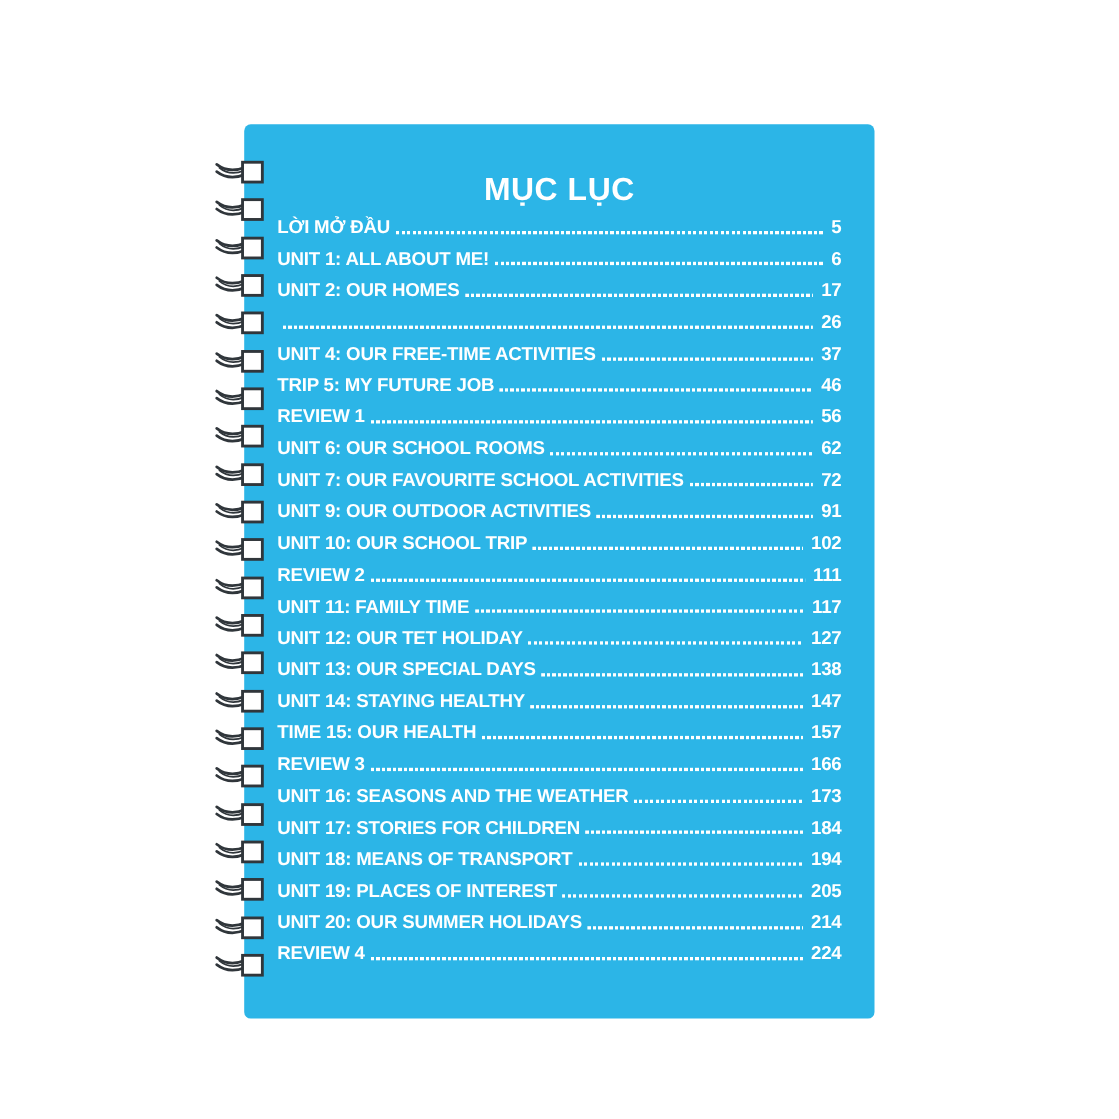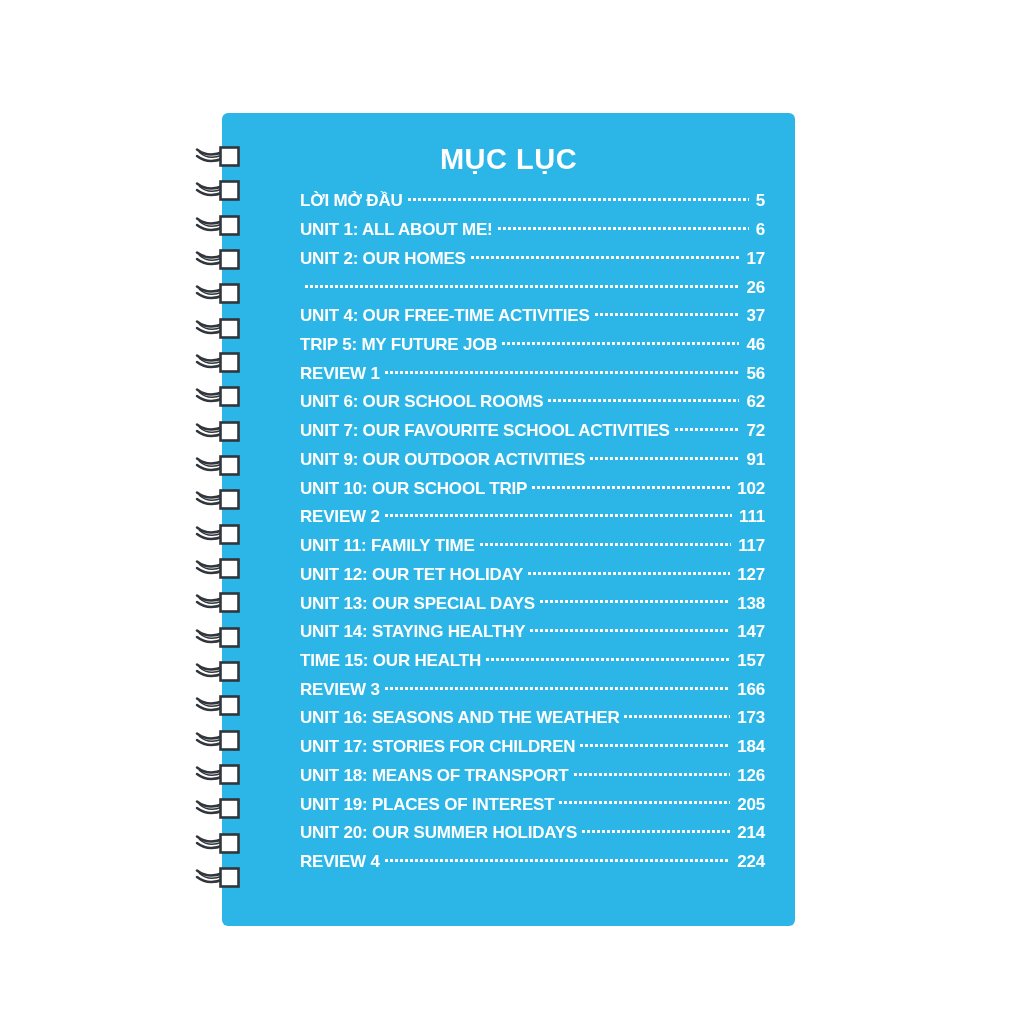--- a/index.html
+++ b/index.html
@@ -20,45 +20,44 @@
     position: absolute;
     left: 222px;
     top: 113px;
     width: 573px;
     height: 813px;
     background: var(--page-bg, #2cb5e7);
     border-radius: 6px;
   }
   .page-title {
     margin: 0;
-    padding-top: 32px;
+    padding-top: 46px;
     text-align: center;
     color: var(--ink, #ffffff);
     font-size: 29px;
     font-weight: 700;
     letter-spacing: 0.5px;
     line-height: 1;
   }
   .toc {
     position: absolute;
     left: 30px;
     right: 30px;
     top: 74px;
   }
   .row {
     display: flex;
-    align-items: center;
+    align-items: flex-end;
     height: 28.72px;
     color: var(--ink, #ffffff);
     font-weight: 700;
     font-size: 17px;
     line-height: 1.05;
     letter-spacing: -0.2px;
     white-space: nowrap;
-    margin-left: 48px;
   }
   .row .label {
     flex: 0 0 auto;
   }
   .row .leader {
     flex: 1 1 auto;
     height: 3px;
     margin: 0 7px 3px 5px;
     background-image: repeating-linear-gradient(
       to right,
@@ -201,21 +200,21 @@
 
   <div class="row">
     <span class="label">UNIT 17: STORIES FOR CHILDREN</span>
     <span class="leader"></span>
     <span class="pnum">184</span>
   </div>
 
   <div class="row">
     <span class="label">UNIT 18: MEANS OF TRANSPORT</span>
     <span class="leader"></span>
-    <span class="pnum">126</span>
+    <span class="pnum">194</span>
   </div>
 
   <div class="row">
     <span class="label">UNIT 19: PLACES OF INTEREST</span>
     <span class="leader"></span>
     <span class="pnum">205</span>
   </div>
 
   <div class="row">
     <span class="label">UNIT 20: OUR SUMMER HOLIDAYS</span>

